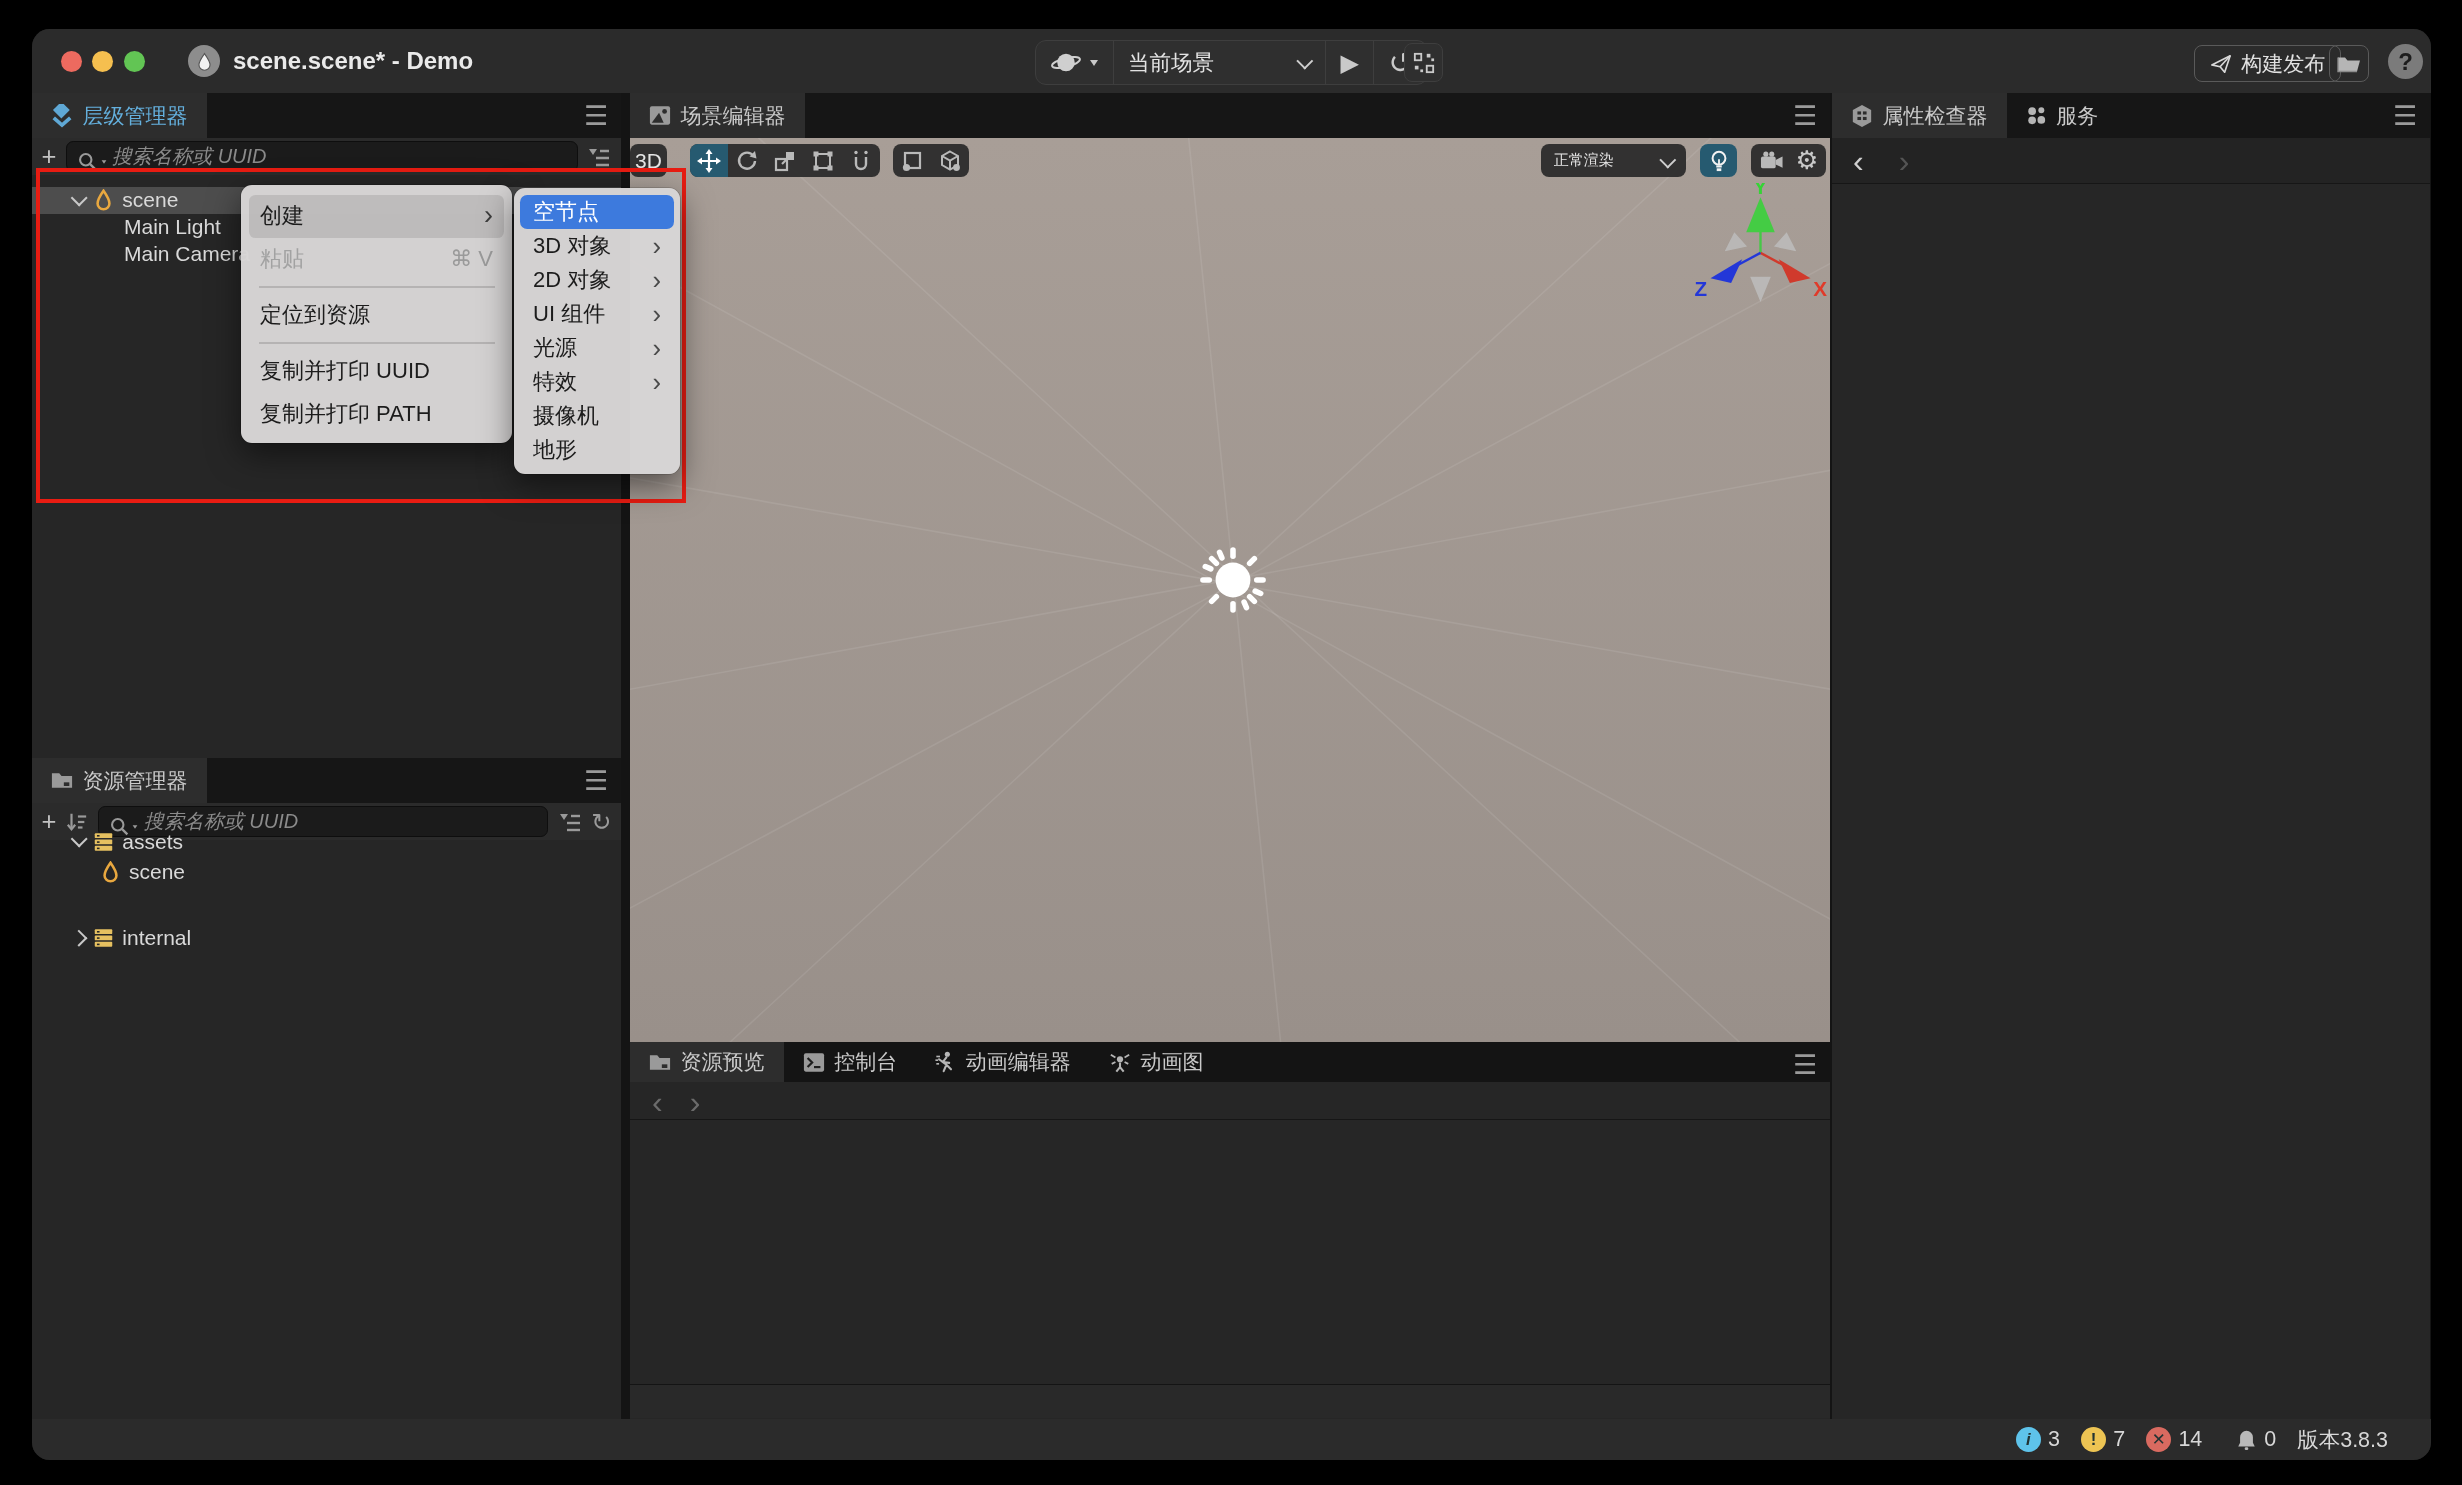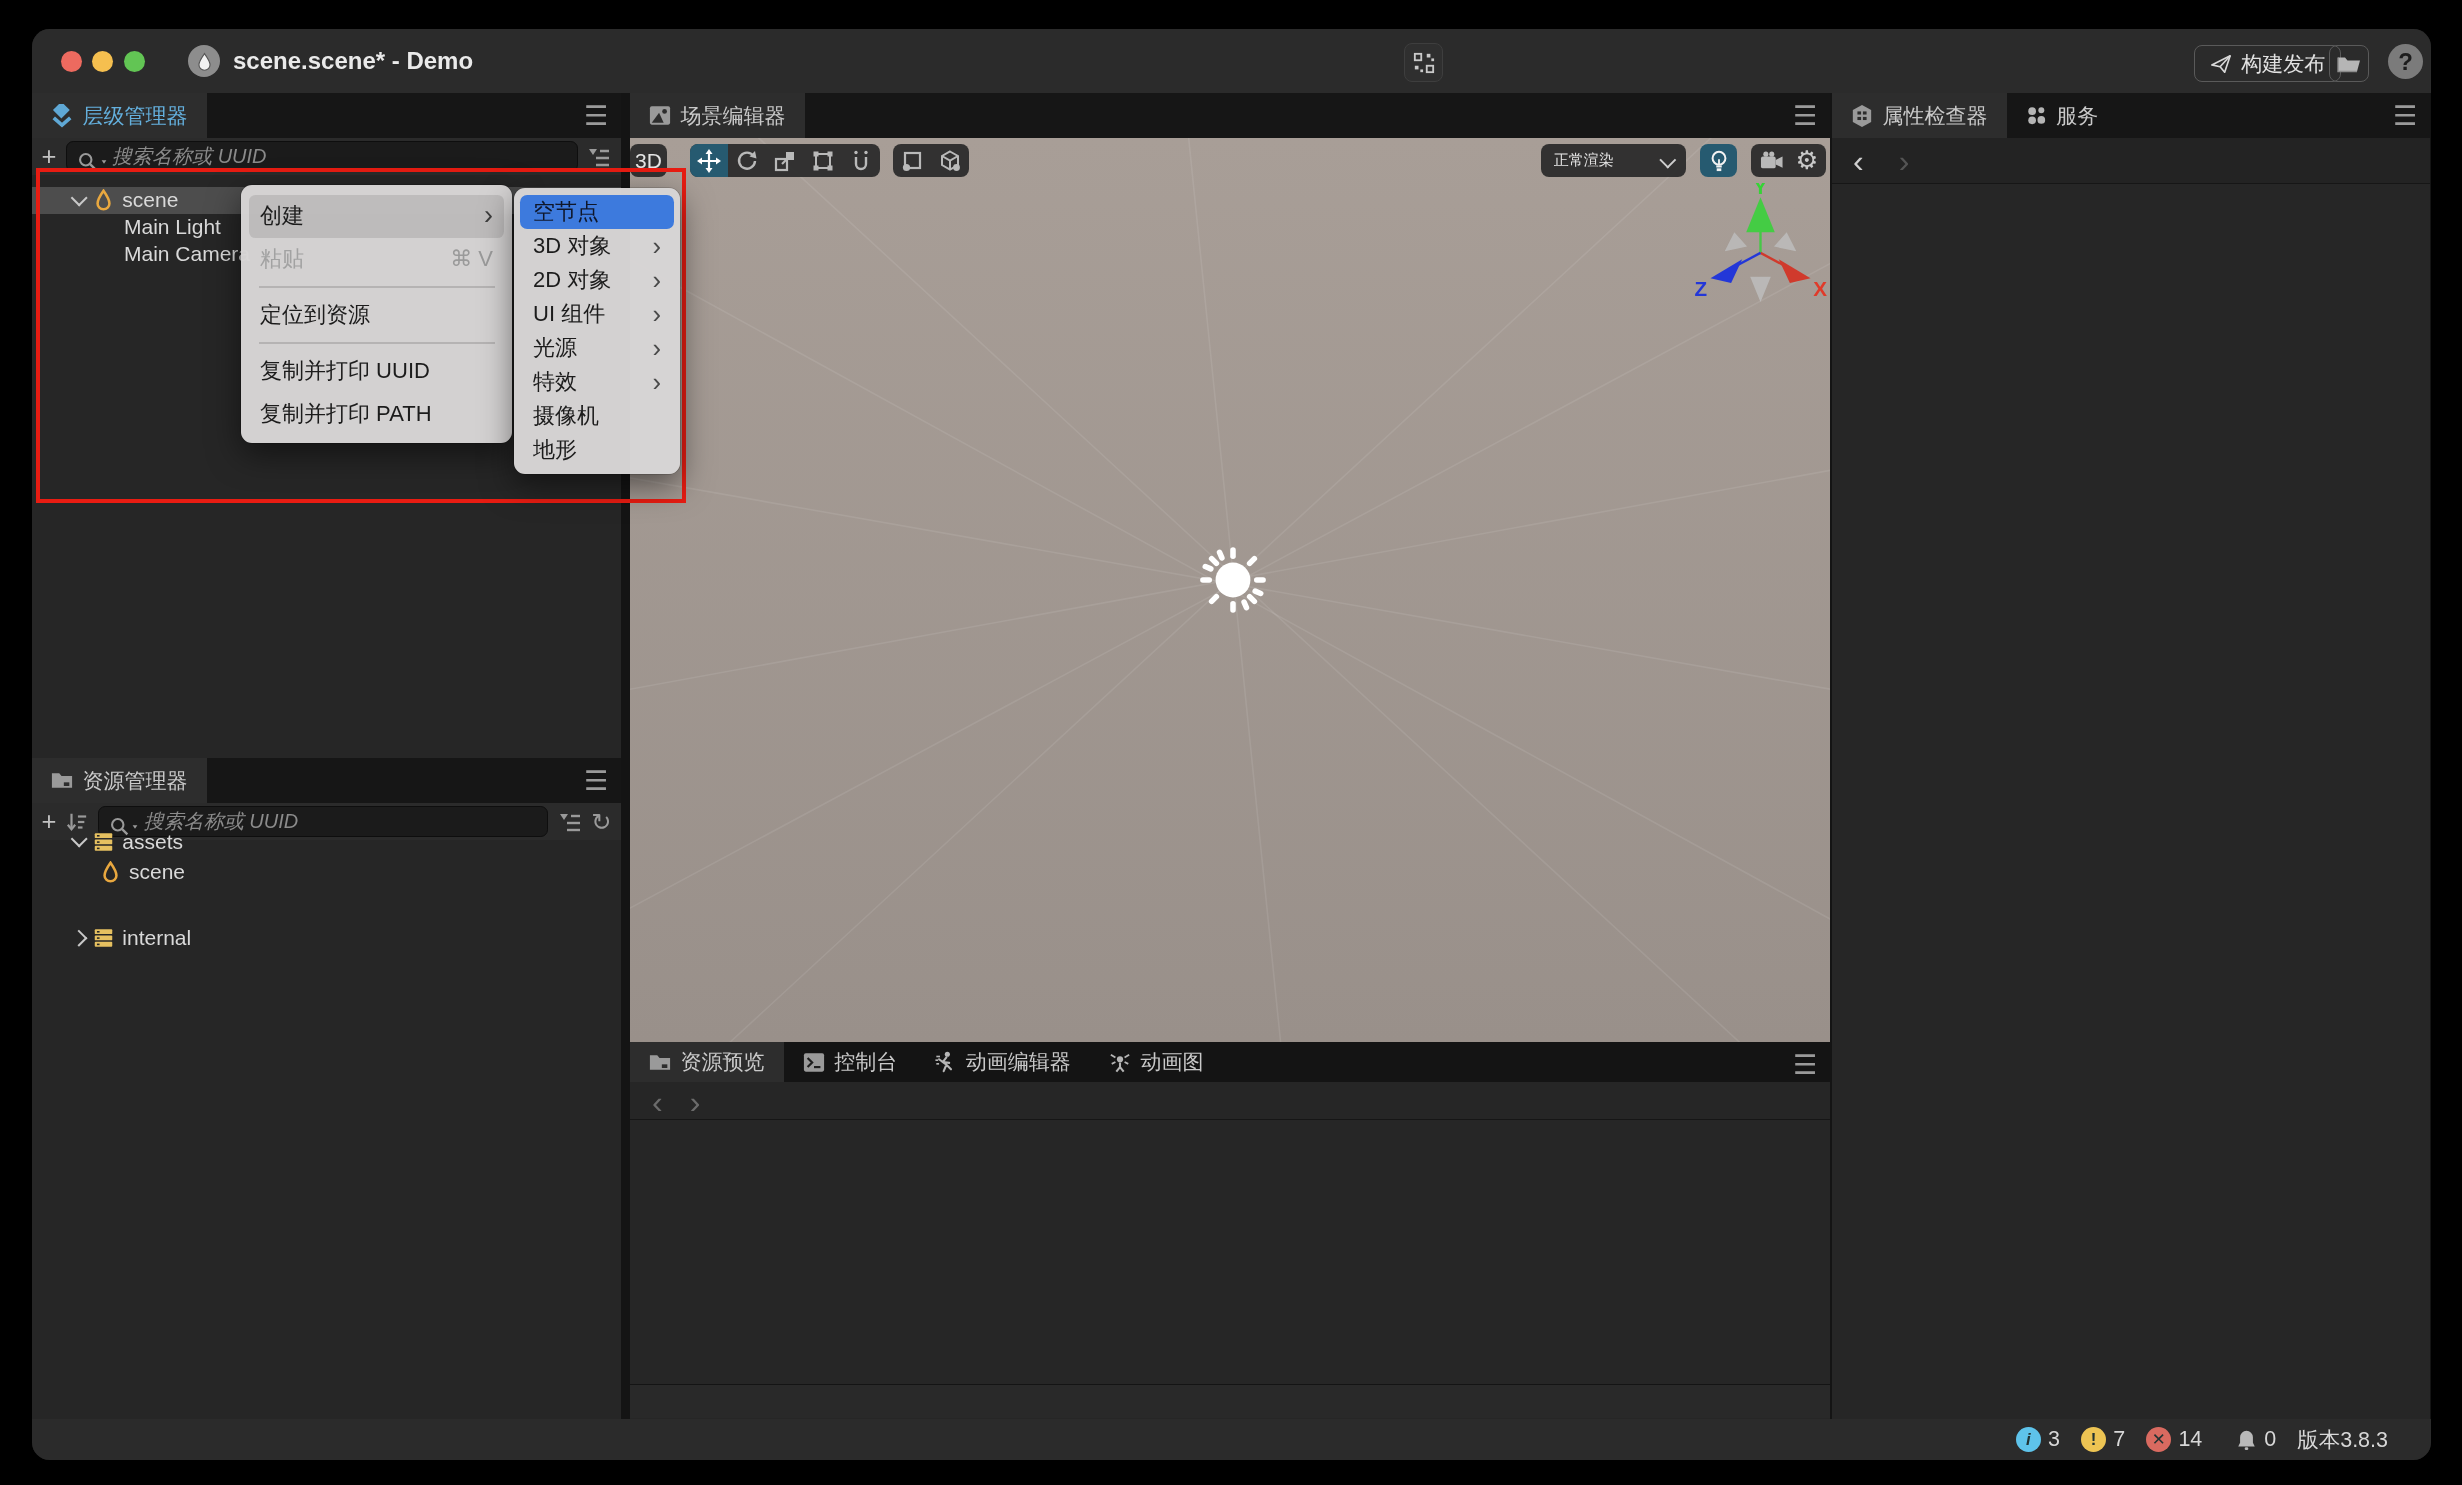--- a/index.html
+++ b/index.html
@@ -88,21 +88,21 @@
   #main-menu{left:241px;top:185px;width:271px;padding:9.6px 0 8px;}
   .m-item{display:flex;align-items:center;height:35px;margin:0 8px;padding:4px 11px;border-radius:6.4px;color:#1c1c1c;font-size:22px;}
   .m-item.hovered{background:rgba(0,0,0,0.10);}
   .m-item.disabled{color:#a2a2a2;}
   .m-sep{height:1.6px;background:rgba(0,0,0,0.14);margin:5.6px 17.5px;}
   .m-spacer{flex:1;}
   .m-arrow{font-size:27px;color:#3c3c3c;line-height:0.8;}
   .m-shortcut{color:#9a9a9a;font-size:22px;}
   #sub-menu{left:514px;top:188px;width:166px;padding:7.2px 0;}
   .sm-item{display:flex;align-items:center;height:34px;margin:0 5.6px;padding:0 13.5px;border-radius:7.2px;color:#1c1c1c;font-size:22px;}
-  .sm-item.selected{background:#3d7add;color:#0f172a;}
+  .sm-item.selected{background:#3d7add;color:#ffffff;}
   .sm-item .m-arrow{color:#4a4a4a;font-size:25.5px;}
 
   
   #annotation{position:absolute;left:36px;top:168px;width:642px;height:327px;border:4.8px solid #e81c12;z-index:50;}
   svg{display:block;}
 </style>
 </head>
 <body>
 
 <div id="app">
@@ -112,20 +112,41 @@
       <div class="traffic tl-red"></div>
       <div class="traffic tl-yellow"></div>
       <div class="traffic tl-green"></div>
       <div class="app-badge">
         <svg width="19" height="19" viewBox="0 0 24 24">
             <path d="M12 2 C12 2 5 12 5 16 a7 7 0 0 0 14 0 C19 12 12 2 12 2 Z" fill="#f2f2f2" stroke="#555" stroke-width="1.4"></path>
           </svg>
       </div>
       <div class="win-title">scene.scene* - Demo</div>
 
+      <div class="tb-group">
+        <div class="tb-seg">
+          <span>
+            <svg width="32" height="27" viewBox="0 0 40 34">
+                <circle cx="20" cy="17" r="11" fill="#cfcfcf"></circle>
+                <ellipse cx="20" cy="17" rx="18" ry="5.5" fill="none" stroke="#cfcfcf" stroke-width="2.6" transform="rotate(-14 20 17)"></ellipse>
+              </svg>
+          </span>
+          <span class="caret small"></span>
+        </div>
+        <div class="tb-seg" style="min-width:183px;justify-content:space-between;">
+          <span class="scene-dd-label">当前场景</span>
+          <span class="dd-chev"></span>
+        </div>
+        <div class="tb-seg">
+          <span class="glyph">▶</span>
+        </div>
+        <div class="tb-seg">
+          <span class="glyph" style="font-size:29px;">↺</span>
+        </div>
+      </div>
       <div class="qr-btn">
         <svg width="22" height="22" viewBox="0 0 24 24">
           <g fill="none" stroke="#c9c9c9" stroke-width="2">
               <rect x="2" y="2" width="7" height="7"></rect>
               <rect x="15" y="15" width="7" height="7"></rect>
             </g>
           <g fill="#c9c9c9">
               <rect x="15" y="2" width="4" height="4"></rect>
               <rect x="20" y="7" width="3" height="3"></rect>
               <rect x="2" y="15" width="4" height="4"></rect>

